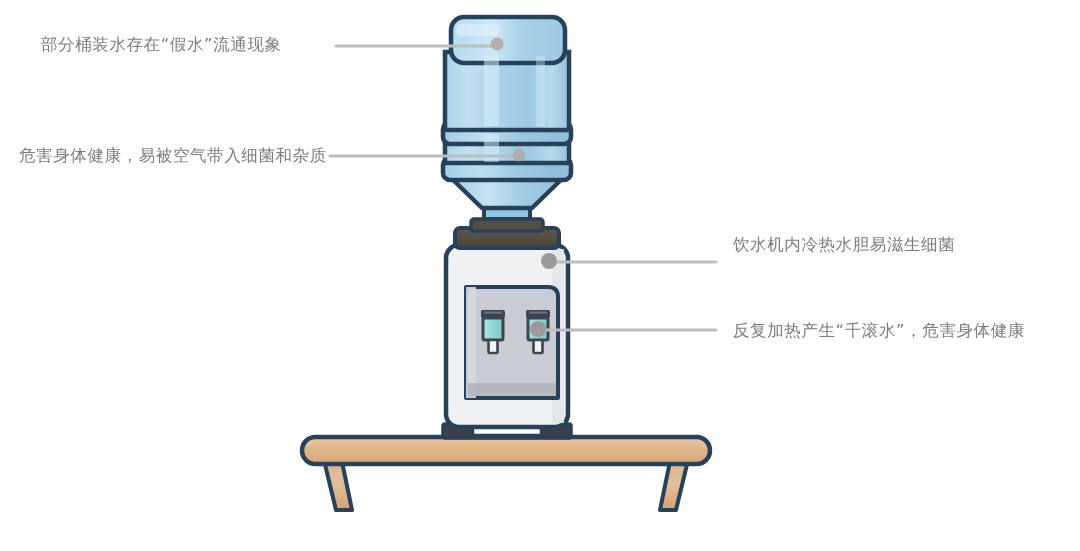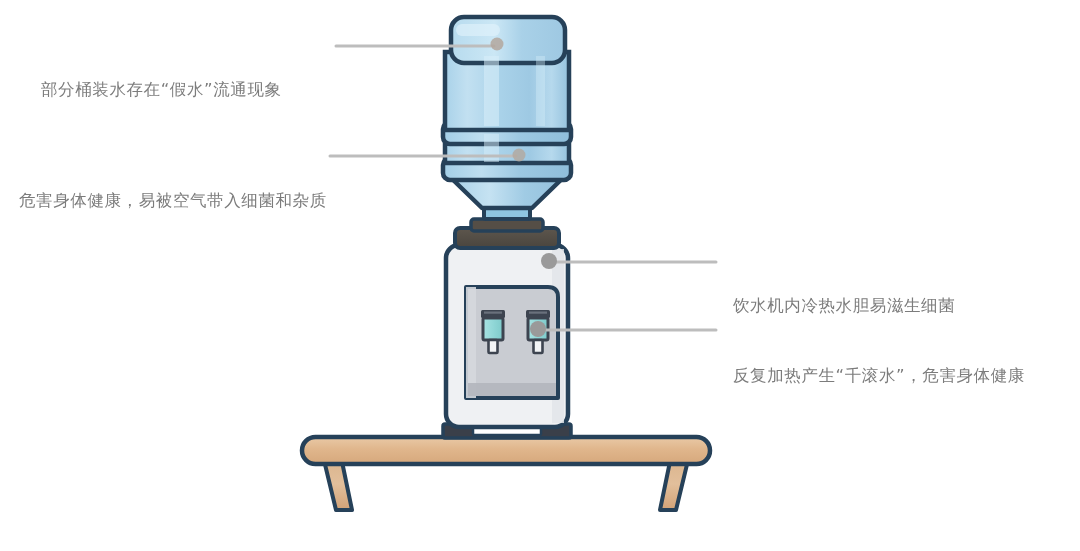--- a/index.html
+++ b/index.html
@@ -21,25 +21,24 @@
     width: 1080px;
     height: 551px;
   }
   .label {
     position: absolute;
     color: #7c7c7c;
     font-size: 16.5px;
     letter-spacing: 0.6px;
     white-space: nowrap;
     font-family: "DejaVu Sans", "Liberation Sans", sans-serif;
-    margin-top: 45px;
   }
   #label-fake-water  { left: 41px;  top: 34px;  }
   #label-bacteria    { left: 19px;  top: 145px; }
-  #label-tank-germs  { left: 733px; top: 250px; }
+  #label-tank-germs  { left: 733px; top: 234px; }
   #label-boiled      { left: 733px; top: 320px; }
 </style>
 </head>
 <body>
 
 <svg id="infographic" viewBox="0 0 1080 551" xmlns="http://www.w3.org/2000/svg">
   <defs>
     <linearGradient id="gCap" x1="0" y1="0" x2="1" y2="0">
       <stop offset="0%" stop-color="#b7dbee"></stop>
       <stop offset="38%" stop-color="#cbe7f5"></stop>

